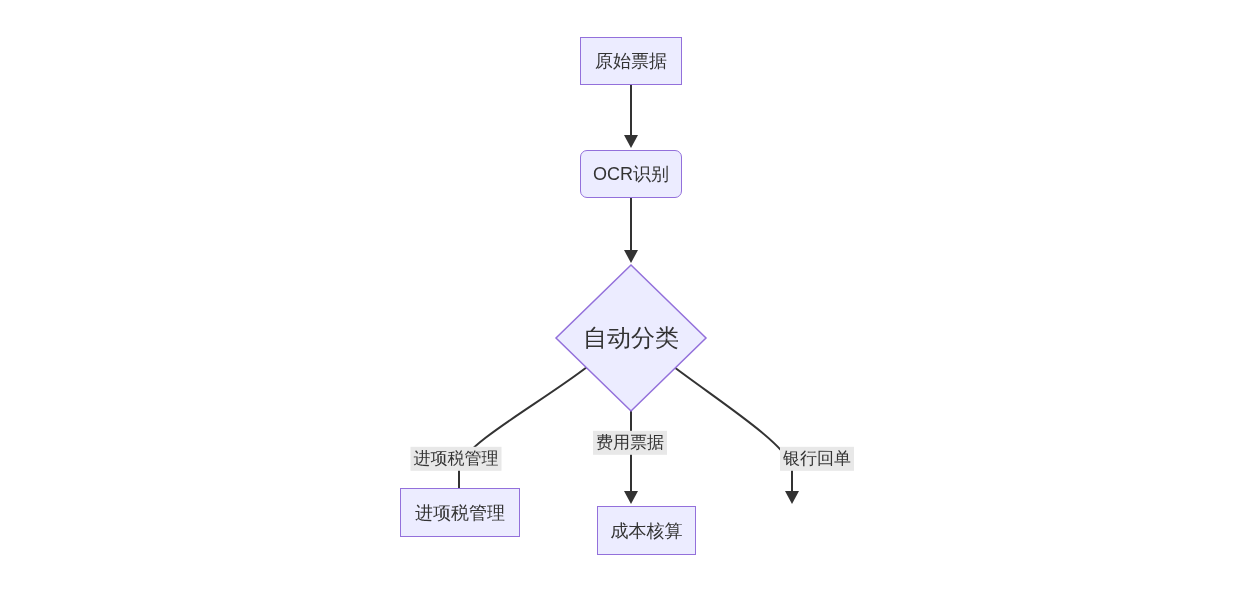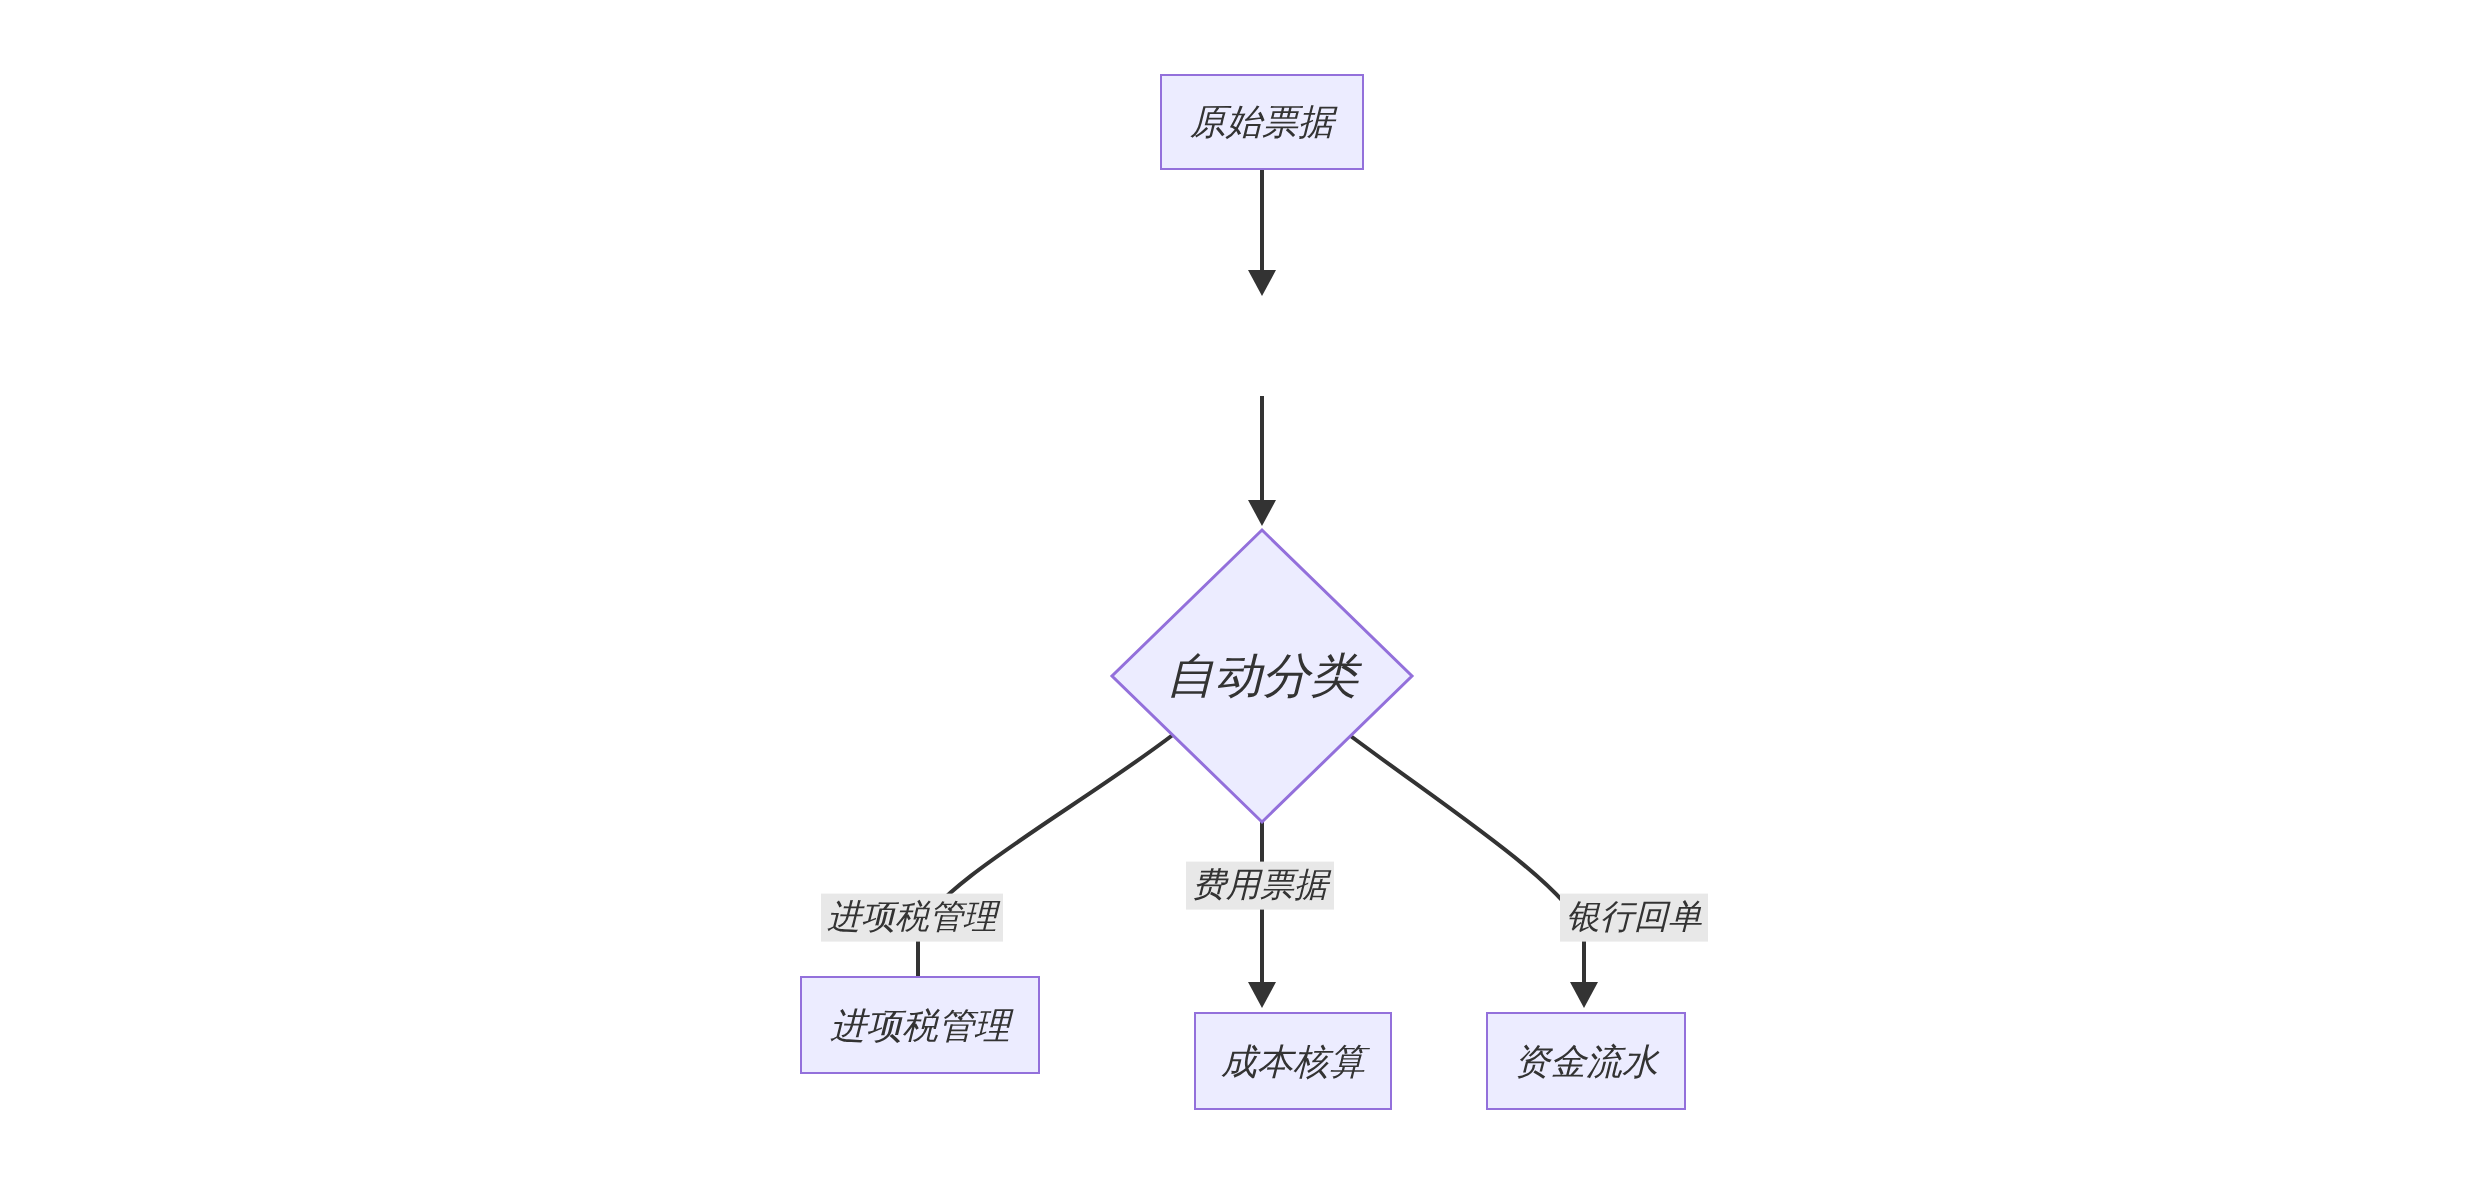--- a/index.html
+++ b/index.html
@@ -8,21 +8,20 @@
     background: #ffffff;
   }
   .canvas {
     position: relative;
     width: 1020px;
     height: 598px;
     background: var(--background, #ffffff);
     font-family: "Liberation Sans", "DejaVu Sans", sans-serif;
     color: var(--text, #333333);
     overflow: hidden;
-    font-style: italic;
   }
   .edges-svg {
     position: absolute;
     left: 0;
     top: 0;
     width: 1241px;
     height: 598px;
   }
   .edge {
     stroke: var(--edge, #333333);
@@ -91,28 +90,28 @@
     <polygon class="arrowhead" points="624,491 638,491 631,504"></polygon>
 
     <path class="edge" d="M 674 367 C 722 403 783 442 792 466 L 792 492"></path>
     <polygon class="arrowhead" points="785,491 799,491 792,504"></polygon>
 
     <polygon class="shape" points="631,265 706,338 631,411 556,338"></polygon>
   </svg>
 
   <div class="node rect" style="left:580px; top:37px; width:102px; height:48px;">原始票据</div>
 
+  <div class="node rounded" style="left:580px; top:150px; width:102px; height:48px;">OCR识别</div>
 
   <div class="diamond-label" style="left:631px; top:338px;">自动分类</div>
 
   <div class="node rect" style="left:400px; top:488px; width:120px; height:49px;">进项税管理</div>
 
   <div class="node rect" style="left:581px; top:506px; width:99px; height:49px;margin-left:16px;">成本核算</div>
 
-  <div class="node rect" style="left:743px; top:506px; width:100px; height:49px;">资金流水</div>
 
   <div class="edge-label" style="left:456px; top:459px;">进项税管理</div>
 
   <div class="edge-label" style="left:630px; top:443px;text-align:right;">费用票据</div>
 
   <div class="edge-label" style="left:794px; top:459px;margin-left:23px;">银行回单</div>
 
 </div>
 
 </body></html>

